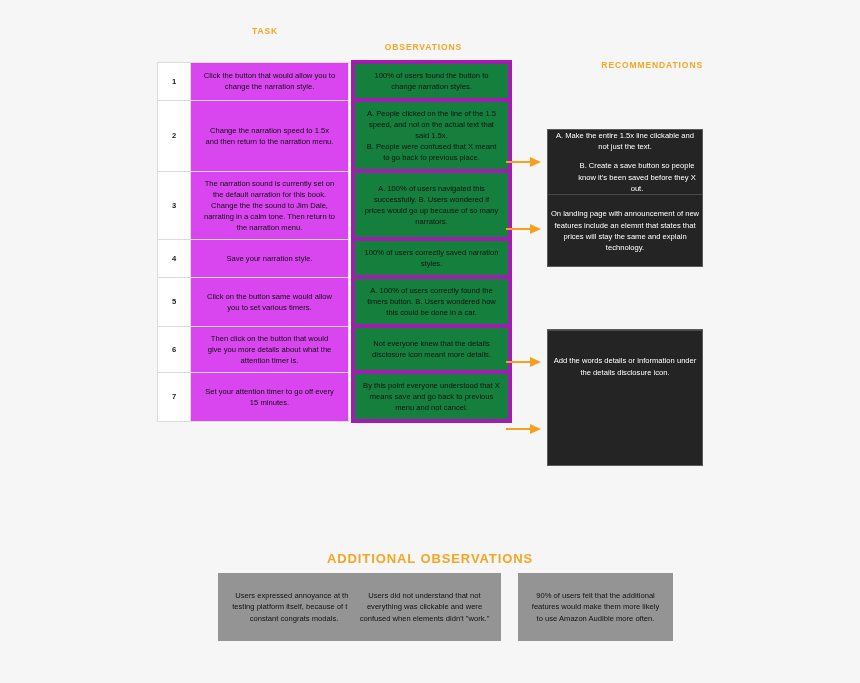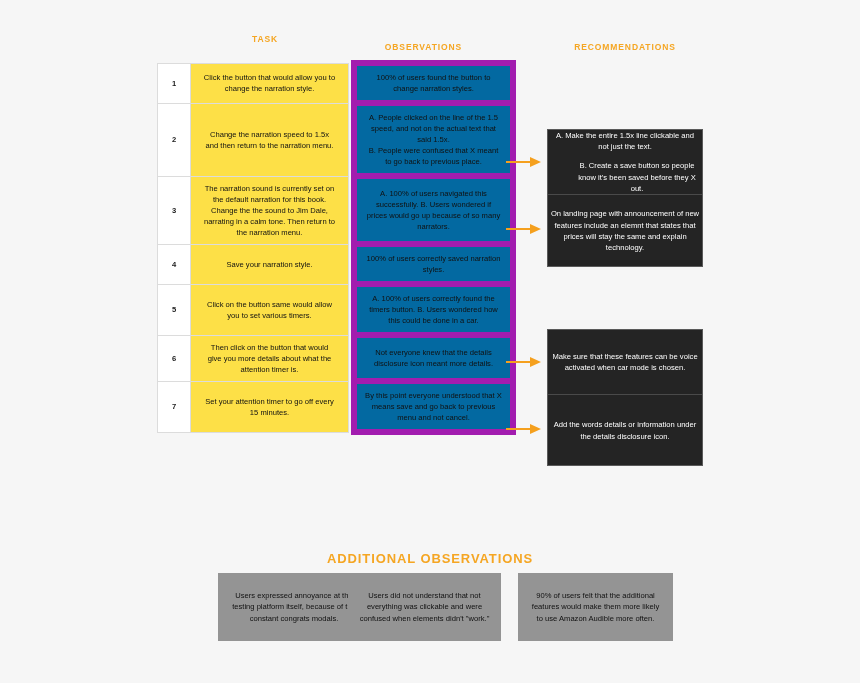--- a/index.html
+++ b/index.html
@@ -20,23 +20,23 @@
   
   .col-header {
     position: absolute;
     font-size: 8.5px;
     font-weight: bold;
     letter-spacing: 0.9px;
     color: #f5a623;
     text-align: center;
     white-space: nowrap;
   }
-  #hdr-task      { left: 190px; top: 34px; width: 150px; }
+  #hdr-task      { left: 190px; top: 26px; width: 150px; }
   #hdr-obs       { left: 347px; top: 42px; width: 153px; }
-  #hdr-recs      { left: 547px; top: 42px; width: 156px; }
+  #hdr-recs      { left: 547px; top: 60px; width: 156px; text-align: right; }
 
   
   #findings-table {
     position: absolute;
     left: 157px;
     top: 60px;
     border-collapse: collapse;
     table-layout: fixed;
   }
   #findings-table td {
@@ -52,32 +52,32 @@
   .num-cell {
     width: 32px;
     background: #ffffff;
     border: 1px solid #dcdcdc;
     font-size: 9.5px;
     font-weight: bold;
     color: #1a1a1a;
   }
   .task-cell {
     width: 157px;
-    background: #fde047;
+    background: #d946ef;
     border: 1px solid #dcdcdc;
   }
   .obs-spacer {
     width: 2px;
     background: #f6f6f6;
     border: none;
   }
   .obs-cell {
     width: 153px;
-    background: #0369a1;
-    border: 6px solid #a21caf;
+    background: #15803d;
+    border: 4px solid #a21caf;
     color: #111;
   }
   .obs-cell .cell-inner { padding: 6px 8px; }
   .task-cell .cell-inner { padding: 6px 12px; }
 
   .obs-para + .obs-para { }
   .obs-para { margin: 0; }
 
   
   .rec-group {
@@ -287,25 +287,20 @@
   </div>
   <div class="rec-divider"></div>
   <div id="rec-1b" class="rec-box">
     <div>
       <p class="rec-para">On landing page with announcement of new features include an elemnt that states that prices will stay the same and explain technology.</p>
     </div>
   </div>
 </div>
 
 <div id="rec-group-2" class="rec-group">
-  <div id="rec-2a" class="rec-box">
-    <div>
-      <p class="rec-para">Make sure that these features can be voice activated when car mode is chosen.</p>
-    </div>
-  </div>
   <div class="rec-divider"></div>
   <div id="rec-2b" class="rec-box">
     <div>
       <p class="rec-para">Add the words details or information under the details disclosure icon.</p>
     </div>
   </div>
 </div>
 
 <div id="arrow-1" class="arrow">
   <svg width="36" height="12" viewBox="0 0 36 12">

